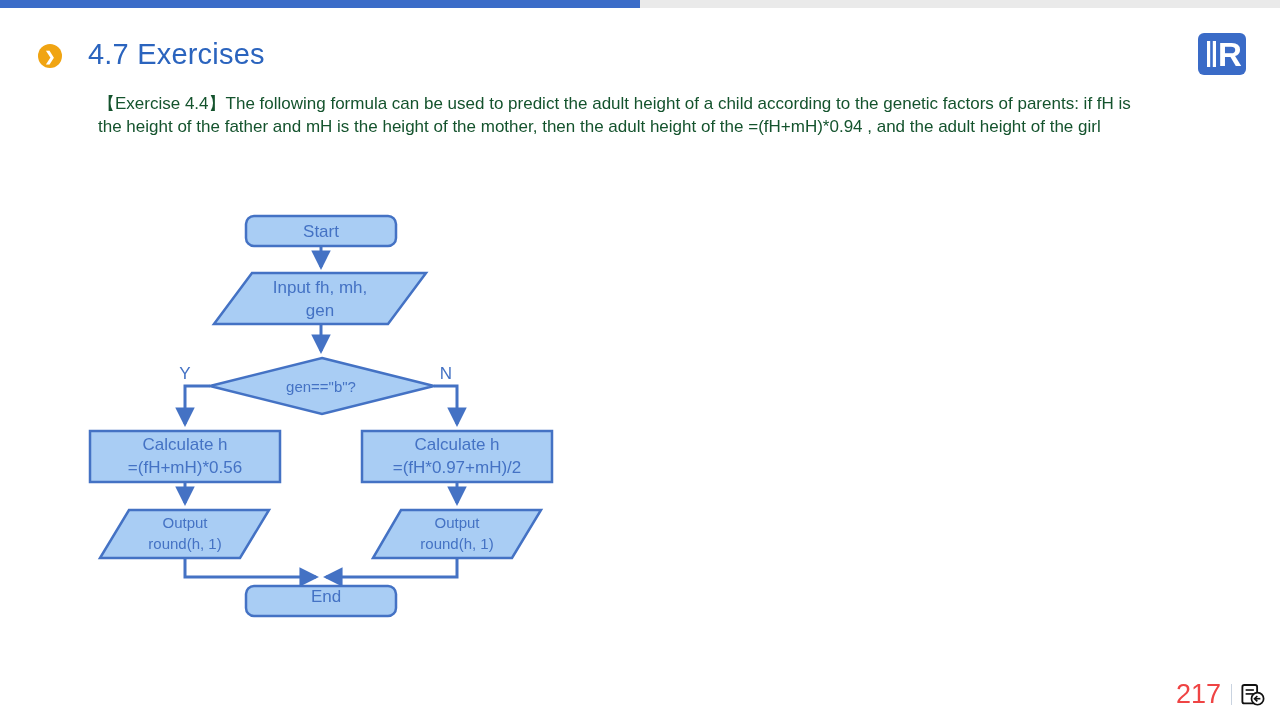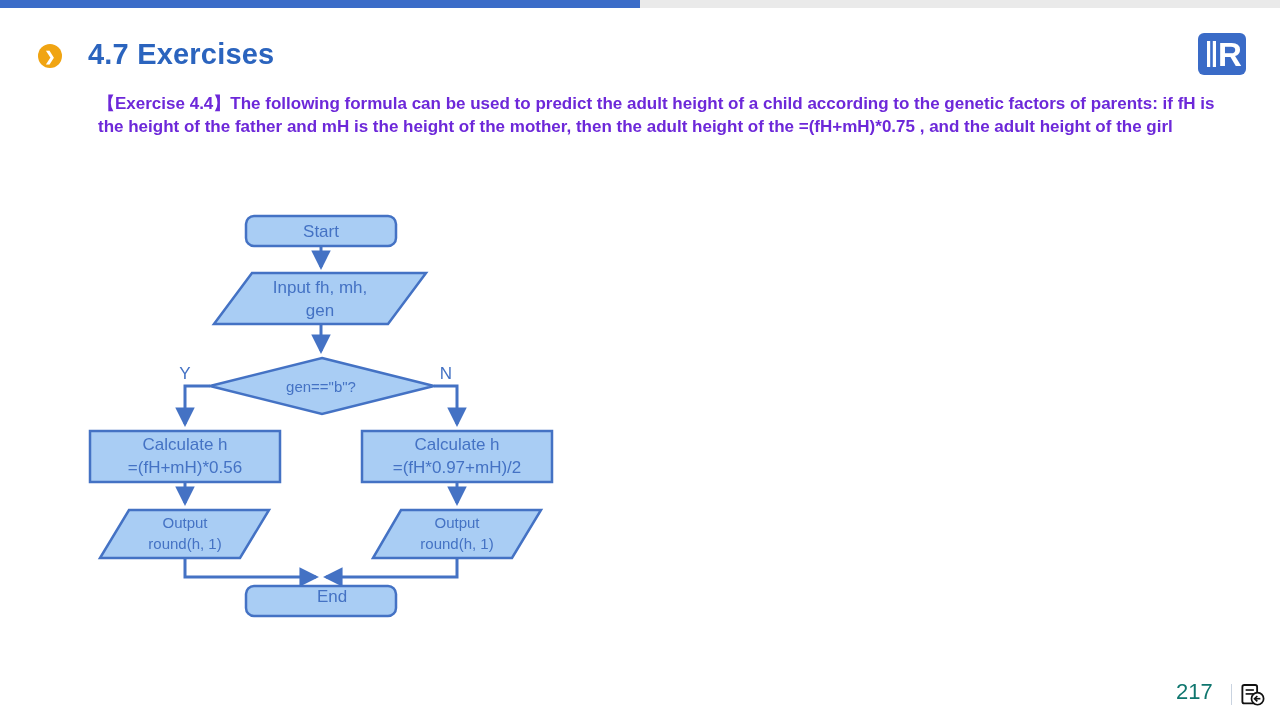--- a/index.html
+++ b/index.html
@@ -9,39 +9,39 @@
   }
   .topbar-accent{position:absolute;left:0;top:0;width:640px;height:8px;background:#3B6CC8;}
   .topbar-muted{position:absolute;left:640px;top:0;width:640px;height:8px;background:#EAEAEA;}
 
   .bullet{
     position:absolute;left:38px;top:44px;width:24px;height:24px;border-radius:50%;
     background:#F0A412;color:#ffffff;display:flex;align-items:center;justify-content:center;
     font-size:13px;font-weight:bold;
   }
   .page-title{
-    position:absolute;left:88px;top:38px;font-size:29px;font-weight:bold;color:#2B64BE;
+    position:absolute;left:88px;top:38px;font-size:29px;font-weight:normal;color:#2B64BE;
     letter-spacing:0.2px;
   }
   .logo{position:absolute;left:1198px;top:33px;}
 
-  .exercise{position:absolute;left:98px;top:92px;width:1075px;color:#6d28d9;
-    font-size:17px;line-height:23.2px;font-weight:bold;}
+  .exercise{position:absolute;left:98px;top:92px;width:1075px;color:#14532d;
+    font-size:17px;line-height:23.2px;}
   .exercise .line{white-space:nowrap;}
 
   .flowchart{position:absolute;left:60px;top:200px;width:540px;height:430px;}
   .flowchart svg{position:absolute;left:0;top:0;}
   .fc-label{
     position:absolute;text-align:center;color:#4472C4;white-space:pre-line;
     font-size:17px;line-height:23px;
   }
   .fc-small{font-size:15px;line-height:21px;}
   .fc-center{display:flex;align-items:center;justify-content:center;}
 
-  .footer-page{position:absolute;left:1176px;top:679px;font-size:22px;color:#0f766e;}
+  .footer-page{position:absolute;left:1176px;top:679px;font-size:27px;color:#ef4444;}
   .footer-divider{position:absolute;left:1231px;top:684px;width:1px;height:21px;background:#C9D3E0;}
   .footer-icon{position:absolute;left:1240px;top:682px;}
 </style>
 </head>
 <body>
 
 <div class="slide">
 
   <div class="topbar-accent"></div>
   <div class="topbar-muted"></div>
@@ -53,21 +53,21 @@
     <svg width="48" height="42" viewBox="0 0 48 42">
       <rect width="48" height="42" rx="6" fill="#3A6BC7"></rect>
       <rect x="9" y="8" width="3.2" height="26" fill="#ffffff"></rect>
       <rect x="14.8" y="8" width="3.2" height="26" fill="#ffffff"></rect>
       <text x="20" y="33" font-size="33" font-weight="bold" fill="#ffffff" font-family="Liberation Sans, sans-serif">R</text>
     </svg>
   </div>
 
   <div class="exercise">
     <div class="line">【Exercise 4.4】The following formula can be used to predict the adult height of a child according to the genetic factors of parents: if fH is</div>
-    <div class="line">the height of the father and mH is the height of the mother, then the adult height of the =(fH+mH)*0.75 , and the adult height of the girl</div>
+    <div class="line">the height of the father and mH is the height of the mother, then the adult height of the =(fH+mH)*0.94 , and the adult height of the girl</div>
   </div>
 
   <div class="flowchart">
     <svg width="540" height="430" viewBox="0 0 540 430">
       <defs>
         <marker id="arr" viewBox="0 0 10 10" refX="8.5" refY="5" markerWidth="6.5" markerHeight="6.5" orient="auto-start-reverse">
           <path d="M0 0 L10 5 L0 10 z" fill="#4472C4"></path>
         </marker>
       </defs>
 
@@ -101,21 +101,21 @@
     <div class="fc-label" style="left:113px;top:162px;width:24px;">Y</div>
     <div class="fc-label" style="left:374px;top:162px;width:24px;">N</div>
     <div class="fc-label" style="left:30px;top:233px;width:190px;">Calculate h
 =(fH+mH)*0.56</div>
     <div class="fc-label" style="left:302px;top:233px;width:190px;">Calculate h
 =(fH*0.97+mH)/2</div>
     <div class="fc-label fc-small" style="left:41px;top:312px;width:168px;">Output
 round(h, 1)</div>
     <div class="fc-label fc-small" style="left:313px;top:312px;width:168px;">Output
 round(h, 1)</div>
-    <div class="fc-label fc-center" style="left:197px;top:386px;width:150px;height:20px;">End</div>
+    <div class="fc-label fc-center" style="left:191px;top:386px;width:150px;height:20px;">End</div>
   </div>
 
   <div class="footer-page">217</div>
   <div class="footer-divider"></div>
   <div class="footer-icon">
     <svg width="26" height="26" viewBox="0 0 24 24">
       <rect x="2.2" y="2.8" width="13.6" height="17" rx="1.8" fill="none" stroke="#111111" stroke-width="1.7"></rect>
       <line x1="5.2" y1="7.4" x2="12.8" y2="7.4" stroke="#111111" stroke-width="1.5"></line>
       <line x1="5.2" y1="11" x2="12.8" y2="11" stroke="#111111" stroke-width="1.5"></line>
       <circle cx="16.2" cy="15.4" r="5.6" fill="#ffffff" stroke="#111111" stroke-width="1.6"></circle>

